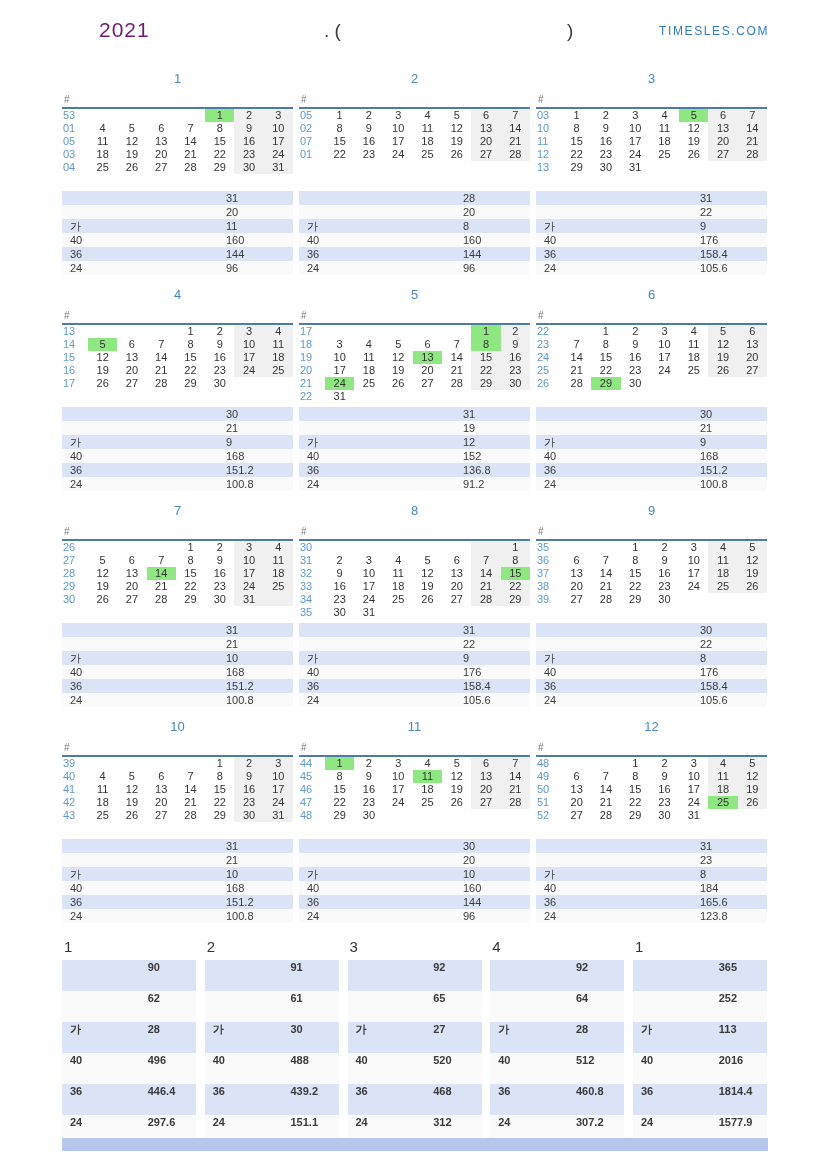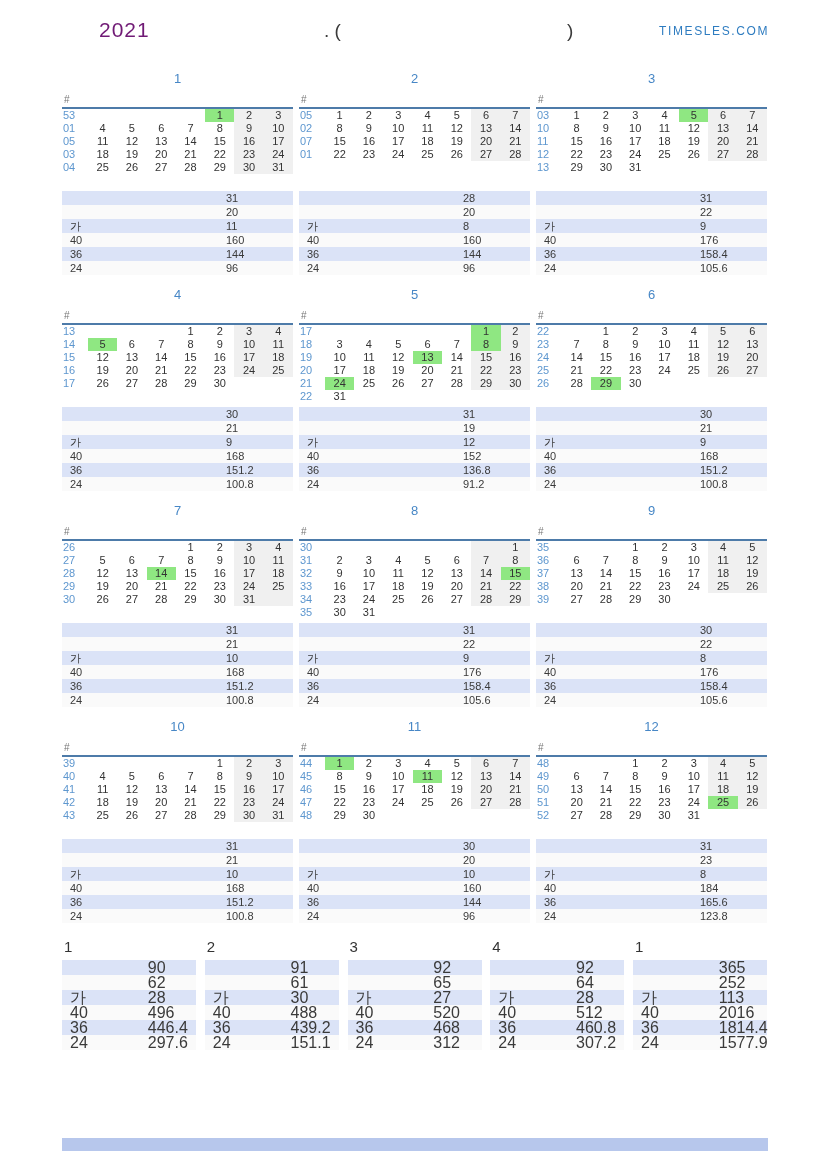--- a/index.html
+++ b/index.html
@@ -25,21 +25,21 @@
   .hol{background:#8fe782;}
   .summary{position:absolute;left:0;right:0;top:121px;}
   .srow{position:relative;height:14px;line-height:14px;font-size:11px;color:#3a3a3a;background:#fafafa;}
   .srow.alt{background:#dbe3f7;}
   .slabel{padding-left:8px;}
   .sval{position:absolute;left:71%;top:0;}
   
   #totals{position:absolute;left:62px;top:938px;width:705px;display:flex;justify-content:space-between;}
   .qcol{width:134px;}
   .qtitle{font-size:15px;color:#333;height:22px;line-height:18px;padding-left:2px;}
-  .qrow{position:relative;height:15px;line-height:15px;font-size:16px;color:#3a3a3a;background:#fafafa;}
+  .qrow{position:relative;height:31px;line-height:15px;font-size:11px;color:#3a3a3a;background:#fafafa;font-weight:bold;}
   .qrow.alt{background:#dbe3f7;}
   .qlabel{padding-left:8px;}
   .qval{position:absolute;left:64%;top:0;}
   .footer-bar{position:absolute;left:62px;top:1138px;width:706px;height:13px;background:#b7c7ec;}
 </style>
 </head>
 <body>
 
 <div class="page">
   <div class="year">2021</div>

